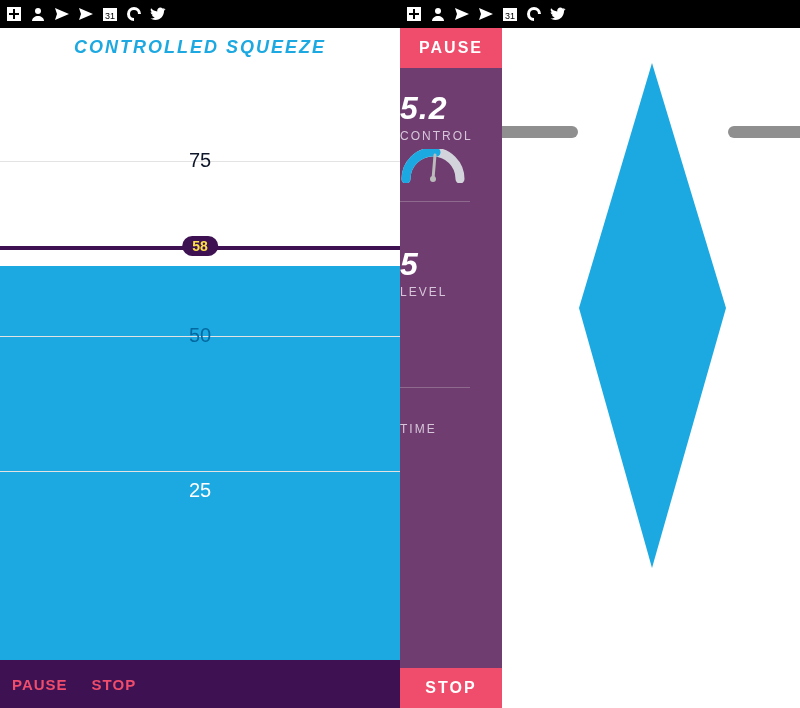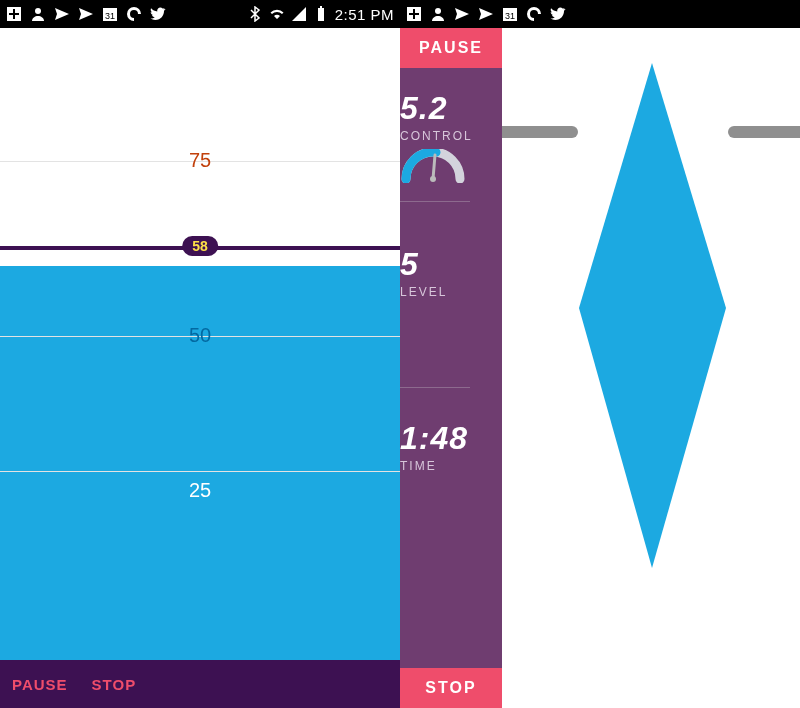--- a/index.html
+++ b/index.html
@@ -12,21 +12,21 @@
   .sb-ico { display: inline-flex; align-items: center; justify-content: center; width: 16px; height: 16px; }
   .sb-right { margin-left: auto; display: flex; align-items: center; gap: 6px; }
   .sb-time { font-size: 15px; letter-spacing: 0.5px; }
 
   
   .left .title-row { height: 38px; display: flex; align-items: center; justify-content: center; }
   .left .title-text { color: #1ca9e1; font-weight: 800; font-size: 18px; letter-spacing: 2px; text-transform: uppercase; font-style: italic; }
   .left .chart-area { position: absolute; top: 66px; left: 0; right: 0; bottom: 48px; }
   .left .fill { position: absolute; left: 0; right: 0; bottom: 0; background: #1ca9e1; top: 200px; }
   .left .grid { position: absolute; left: 0; right: 0; height: 1px; background: #e3e3e3; }
-  .left .grid-lbl { position: absolute; left: 50%; transform: translateX(-50%); color: #c2410c; font-size: 20px; margin-top: -12px; font-weight: 300; }
+  .left .grid-lbl { position: absolute; left: 50%; transform: translateX(-50%); color: #0f172a; font-size: 20px; margin-top: -12px; font-weight: 300; }
   .left .marker-line { position: absolute; left: 0; right: 0; top: 180px; height: 4px; background: #3d1152; }
   .left .marker-badge { position: absolute; top: 170px; left: 50%; transform: translateX(-50%); background: #3d1152; color: #fde047; border-radius: 12px; padding: 2px 10px; font-size: 14px; font-weight: 700; }
   .left .bottombar { position: absolute; bottom: 0; left: 0; right: 0; height: 48px; background: #3d1152; display: flex; align-items: center; color: #fff; font-size: 15px; font-weight: 700; letter-spacing: 1px; }
   .left .bb-btn { color: #ef4d6b; padding: 0 12px; font-weight: 800; }
   .left .bb-info { flex: 1; text-align: center; }
   .left .bb-sp { display:inline-block; width:22px; }
 
   
   .right .rightpane { position: absolute; top: 28px; left: 0; width: 102px; bottom: 0; display: flex; flex-direction: column; }
   .right .rp-btn { height: 40px; background: #ef4d6b; color: #fff; display: flex; align-items: center; justify-content: center; font-size: 16px; font-weight: 800; letter-spacing: 2px; }
@@ -80,46 +80,25 @@
             <svg viewBox="0 0 16 16" fill="#fff">
               <path d="M8 1a7 7 0 0 0-7 7 7 7 0 0 0 7 7v-3a4 4 0 1 1 4-4h3A7 7 0 0 0 8 1z"></path>
             </svg>
           </span>
         <span class="sb-ico">
             <svg viewBox="0 0 16 16" fill="#fff">
               <path d="M15 3c-.6.3-1 .4-1.7.5.6-.4 1-.9 1.2-1.6-.6.3-1.2.6-1.9.7C12 2 11.2 1.6 10.3 1.6 8.6 1.6 7.2 3 7.2 4.7c0 .2 0 .5.1.7C4.8 5.2 2.6 4 1.1 2.2c-.3.5-.4 1-.4 1.6 0 1.1.6 2 1.4 2.6-.5 0-1-.2-1.4-.4 0 1.5 1.1 2.8 2.5 3.1-.3.1-.5.1-.8.1l-.5-.1c.4 1.3 1.5 2.2 2.9 2.2-1 .8-2.4 1.3-3.8 1.3H.5c1.4.9 3 1.4 4.7 1.4 5.7 0 8.8-4.7 8.8-8.8v-.4c.6-.4 1.1-1 1.5-1.6z"></path>
             </svg>
           </span>
       </div>
-      <div class="sb-right">
-        <span class="sb-ico">
-            <svg viewBox="0 0 16 16" fill="none" stroke="#fff" stroke-width="1.5">
-              <path d="M4 4l8 8-4 3V1l4 3-8 8"></path>
-            </svg>
-          </span>
-        <span class="sb-ico">
-            <svg viewBox="0 0 16 16" fill="#fff">
-              <path d="M8 13l3-3a4.2 4.2 0 0 0-6 0zM3 8a7 7 0 0 1 10 0l1.5-1.5a9 9 0 0 0-13 0z"></path>
-            </svg>
-          </span>
-        <span class="sb-ico">
-            <svg viewBox="0 0 16 16" fill="#fff">
-              <polygon points="1,15 15,15 15,1"></polygon>
-            </svg>
-          </span>
-        <span class="sb-ico">
-            <svg viewBox="0 0 16 16" fill="#fff">
-              <rect x="5" y="2" width="6" height="13"></rect>
-              <rect x="7" y="0" width="2" height="2"></rect>
-            </svg>
-          </span>
-        <span class="sb-time">2:51 PM</span>
-      </div>
     </div>
 
+    <div class="title-row">
+      <span class="title-text">CONTROLLED SQUEEZE</span>
+    </div>
 
     <div class="chart-area">
       <div class="fill"></div>
       <div class="grid" style="top:95px"></div>
       <div class="grid-lbl" style="top:95px">75</div>
       <div class="grid" style="top:270px"></div>
       <div class="grid-lbl" style="top:270px;color:#0369a1">50</div>
       <div class="grid" style="top:405px"></div>
       <div class="grid-lbl" style="top:425px;color:#fff">25</div>
       <div class="marker-line"></div>
@@ -190,21 +169,20 @@
           <line x1="33" y1="30" x2="35" y2="6" stroke="#bbb" stroke-width="3" stroke-linecap="round"></line>
           <circle cx="33" cy="30" r="3" fill="#bbb"></circle>
         </svg>
         <div class="divider"></div>
         <div style="height:26px"></div>
         <div class="metric-val">5</div>
         <div class="metric-lbl">LEVEL</div>
         <div style="height:70px"></div>
         <div class="divider"></div>
         <div style="height:14px"></div>
-        <div class="metric-val">1:48</div>
         <div class="metric-lbl">TIME</div>
         <div style="flex:1"></div>
       </div>
       <div class="rp-btn">STOP</div>
     </div>
 
     <div class="viz">
       <svg viewBox="0 0 298 680" preserveAspectRatio="none">
         <line x1="0" y1="104" x2="70" y2="104" stroke="#8f8f8f" stroke-width="12" stroke-linecap="round"></line>
         <line x1="232" y1="104" x2="298" y2="104" stroke="#8f8f8f" stroke-width="12" stroke-linecap="round"></line>

